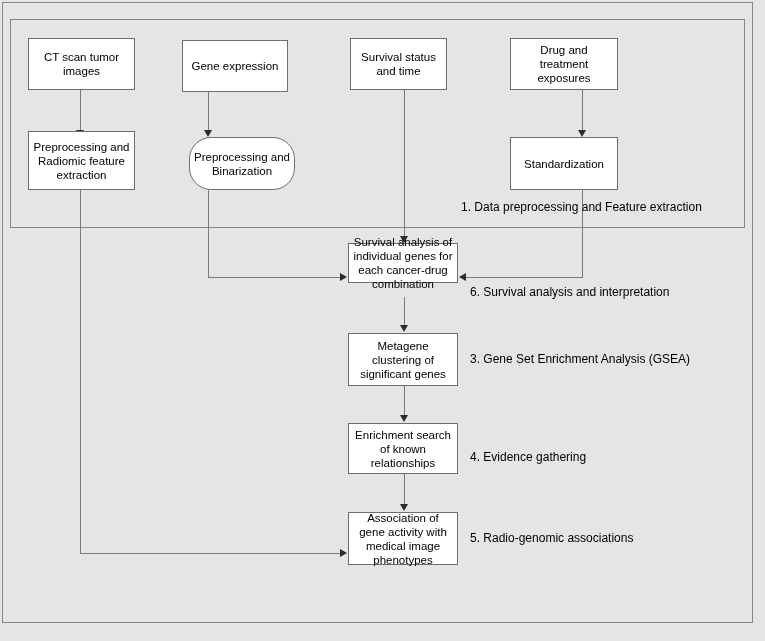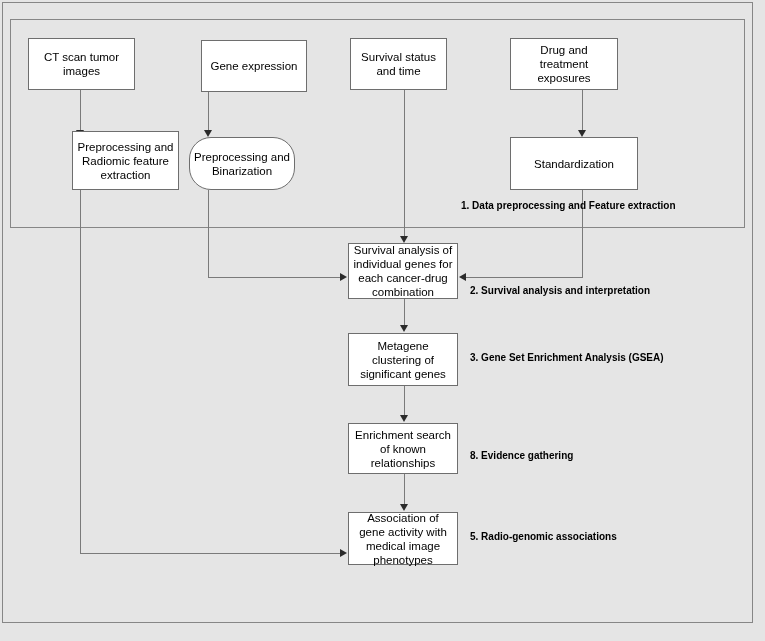--- a/index.html
+++ b/index.html
@@ -46,22 +46,22 @@
     text-align: center;
     font-size: 11.5px;
     line-height: 14px;
     color: #000000;
     padding: 2px 4px;
     z-index: 5;
   }
   
   .stage-label {
     position: absolute;
-    font-size: 10px;
-    font-weight: bold;
+    font-size: 12px;
+    font-weight: normal;
     color: #000000;
     white-space: nowrap;
     z-index: 6;
   }
   
   .edge-v {
     position: absolute;
     width: 0;
     border-left: 1.4px solid #7a7a7a;
     z-index: 2;
@@ -134,43 +134,43 @@
 
   <div class="edge-v" style="left:404px; top:474px; height:31px;"></div>
   <div class="arrow-down" style="left:399.5px; top:504px;"></div>
 
   <div class="edge-v" style="left:80px; top:190px; height:364px;"></div>
   <div class="edge-h" style="left:80px; top:553px; width:261px;"></div>
   <div class="arrow-right" style="left:340px; top:548.5px;"></div>
 
   <div class="node" style="left:28px; top:38px; width:107px; height:52px;">CT scan tumor images</div>
 
-  <div class="node" style="left:201px; top:40px; width:106px; height:52px;">Gene expression</div>
+  <div class="node" style="left:182px; top:40px; width:106px; height:52px;">Gene expression</div>
 
   <div class="node" style="left:350px; top:38px; width:97px; height:52px;">Survival status and time</div>
 
   <div class="node" style="left:510px; top:38px; width:108px; height:52px;">Drug and treatment exposures</div>
 
-  <div class="node" style="left:28px; top:131px; width:107px; height:59px;margin-left:44px;">Preprocessing and Radiomic feature extraction</div>
+  <div class="node" style="left:28px; top:131px; width:107px; height:59px;">Preprocessing and Radiomic feature extraction</div>
 
   <div class="node" style="left:189px; top:137px; width:106px; height:53px;border-radius:22px;">Preprocessing and Binarization</div>
 
-  <div class="node" style="left:510px; top:137px; width:128px; height:53px;">Standardization</div>
+  <div class="node" style="left:510px; top:137px; width:108px; height:53px;">Standardization</div>
 
-  <div class="node" style="left:348px; top:243px; width:110px; height:56px;">Survival analysis of individual genes for each cancer-drug combination</div>
+  <div class="node" style="left:348px; top:243px; width:110px; height:40px;">Survival analysis of individual genes for each cancer-drug combination</div>
 
   <div class="node" style="left:348px; top:333px; width:110px; height:53px;">Metagene clustering of significant genes</div>
 
   <div class="node" style="left:348px; top:423px; width:110px; height:51px;">Enrichment search of known relationships</div>
 
   <div class="node" style="left:348px; top:512px; width:110px; height:53px;">Association of gene activity with medical image phenotypes</div>
 
   <div class="stage-label" style="left:461px; top:200px;">1. Data preprocessing and Feature extraction</div>
 
-  <div class="stage-label" style="left:470px; top:285px;">2. Survival analysis and interpretation</div>
+  <div class="stage-label" style="left:470px; top:285px;">6. Survival analysis and interpretation</div>
 
   <div class="stage-label" style="left:470px; top:352px;">3. Gene Set Enrichment Analysis (GSEA)</div>
 
-  <div class="stage-label" style="left:470px; top:450px;">8. Evidence gathering</div>
+  <div class="stage-label" style="left:470px; top:450px;">4. Evidence gathering</div>
 
   <div class="stage-label" style="left:470px; top:531px;">5. Radio-genomic associations</div>
 
 </div>
 
 </body></html>

